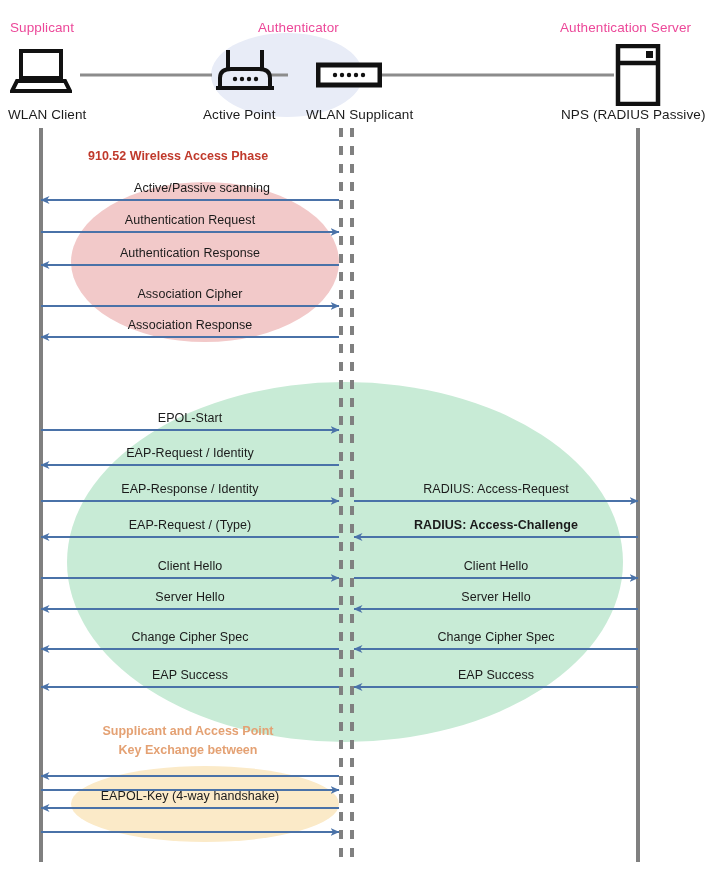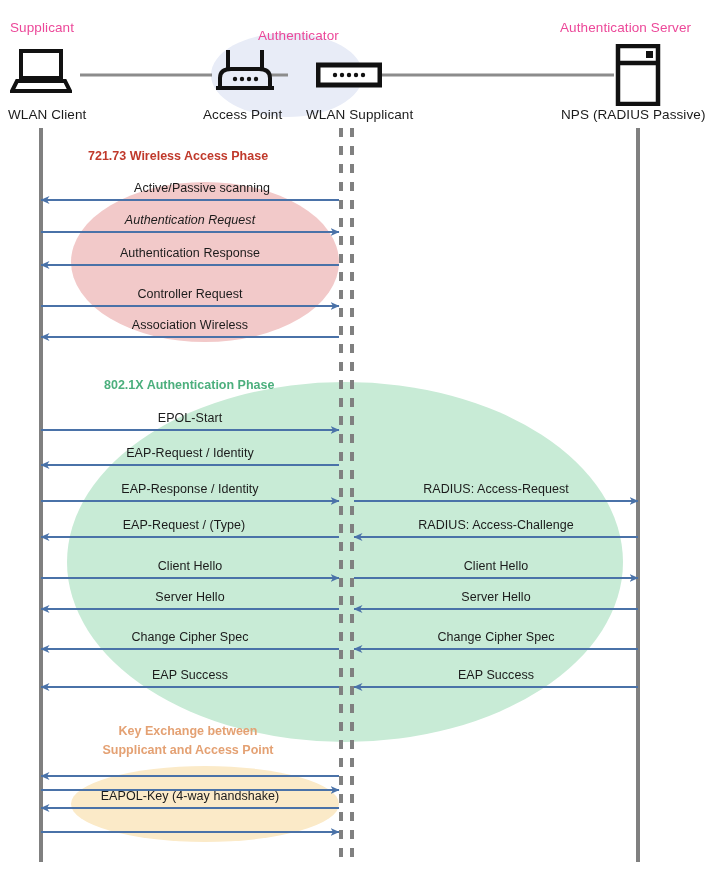--- a/index.html
+++ b/index.html
@@ -157,53 +157,52 @@
 
   <div class="node-icon" style="left:615px; top:44px; width:46px; height:62px;">
     <svg viewBox="0 0 46 62" width="46" height="62">
       <rect x="3" y="2" width="40" height="58" fill="#fff" stroke="#111" stroke-width="4.5"></rect>
       <line x1="3" y1="19" x2="43" y2="19" stroke="#111" stroke-width="4.5"></line>
       <rect x="31" y="7" width="7" height="7" fill="#111"></rect>
     </svg>
   </div>
 
   <div class="hdr-title" style="left:10px; top:20px;">Supplicant</div>
-  <div class="hdr-title" style="left:258px; top:28px;">Authenticator</div>
+  <div class="hdr-title" style="left:258px; top:20px;">Authenticator</div>
   <div class="hdr-title" style="left:560px; top:20px;text-align:center;">Authentication Server</div>
 
   <div class="hdr-sub" style="left:8px; top:107px;">WLAN Client</div>
-  <div class="hdr-sub" style="left:203px; top:107px;">Access Point</div>
+  <div class="hdr-sub" style="left:203px; top:107px;">Active Point</div>
   <div class="hdr-sub" style="left:306px; top:107px;">WLAN Supplicant</div>
   <div class="hdr-sub" style="left:561px; top:107px;">NPS (RADIUS Passive)</div>
 
-  <div class="phase-label" style="left:88px; top:147px; color:#c0392b;">721.73 Wireless Access Phase</div>
-
-  <div class="phase-label" style="left:104px; top:376px; color:#4caf7d;">802.1X Authentication Phase</div>
+  <div class="phase-label" style="left:88px; top:147px; color:#c0392b;">910.52 Wireless Access Phase</div>
+
 
   <div class="phase-label" style="left:88px; top:722px; color:#e4a173; width:200px;">
+    <div>Supplicant and Access Point</div>
     <div>Key Exchange between</div>
-    <div>Supplicant and Access Point</div>
   </div>
 
   <div id="label-group">
       <div class="msg-label" style="left: 190px; top: 181px; margin-left: 12px;">Active/Passive scanning</div>
-      <div class="msg-label" style="left: 190px; top: 213px; font-style: italic;">Authentication Request</div>
+      <div class="msg-label" style="left: 190px; top: 213px;">Authentication Request</div>
       <div class="msg-label" style="left: 190px; top: 246px;">Authentication Response</div>
-      <div class="msg-label" style="left: 190px; top: 287px;">Controller Request</div>
-      <div class="msg-label" style="left: 190px; top: 318px;">Association Wireless</div>
+      <div class="msg-label" style="left: 190px; top: 287px;">Association Cipher</div>
+      <div class="msg-label" style="left: 190px; top: 318px;">Association Response</div>
       <div class="msg-label" style="left: 190px; top: 411px;">EPOL-Start</div>
       <div class="msg-label" style="left: 190px; top: 446px;">EAP-Request / Identity</div>
       <div class="msg-label" style="left: 190px; top: 482px;">EAP-Response / Identity</div>
-      <div class="msg-label" style="left: 184px; top: 518px; text-align: right;">EAP-Request / (Type)</div>
+      <div class="msg-label" style="left: 190px; top: 518px; text-align: right;">EAP-Request / (Type)</div>
       <div class="msg-label" style="left: 190px; top: 559px;">Client Hello</div>
       <div class="msg-label" style="left: 190px; top: 590px;">Server Hello</div>
       <div class="msg-label" style="left: 190px; top: 630px;">Change Cipher Spec</div>
       <div class="msg-label" style="left: 190px; top: 668px;">EAP Success</div>
       <div class="msg-label" style="left: 496px; top: 482px;">RADIUS: Access-Request</div>
-      <div class="msg-label" style="left: 496px; top: 518px;">RADIUS: Access-Challenge</div>
+      <div class="msg-label" style="left: 496px; top: 518px; font-weight: bold;">RADIUS: Access-Challenge</div>
       <div class="msg-label" style="left: 496px; top: 559px;">Client Hello</div>
       <div class="msg-label" style="left: 496px; top: 590px;">Server Hello</div>
       <div class="msg-label" style="left: 496px; top: 630px;">Change Cipher Spec</div>
       <div class="msg-label" style="left: 496px; top: 668px;">EAP Success</div>
       <div class="msg-label" style="left: 190px; top: 789px;">EAPOL-Key (4-way handshake)</div>
     </div>
 
 </div>
 
 </body></html>

